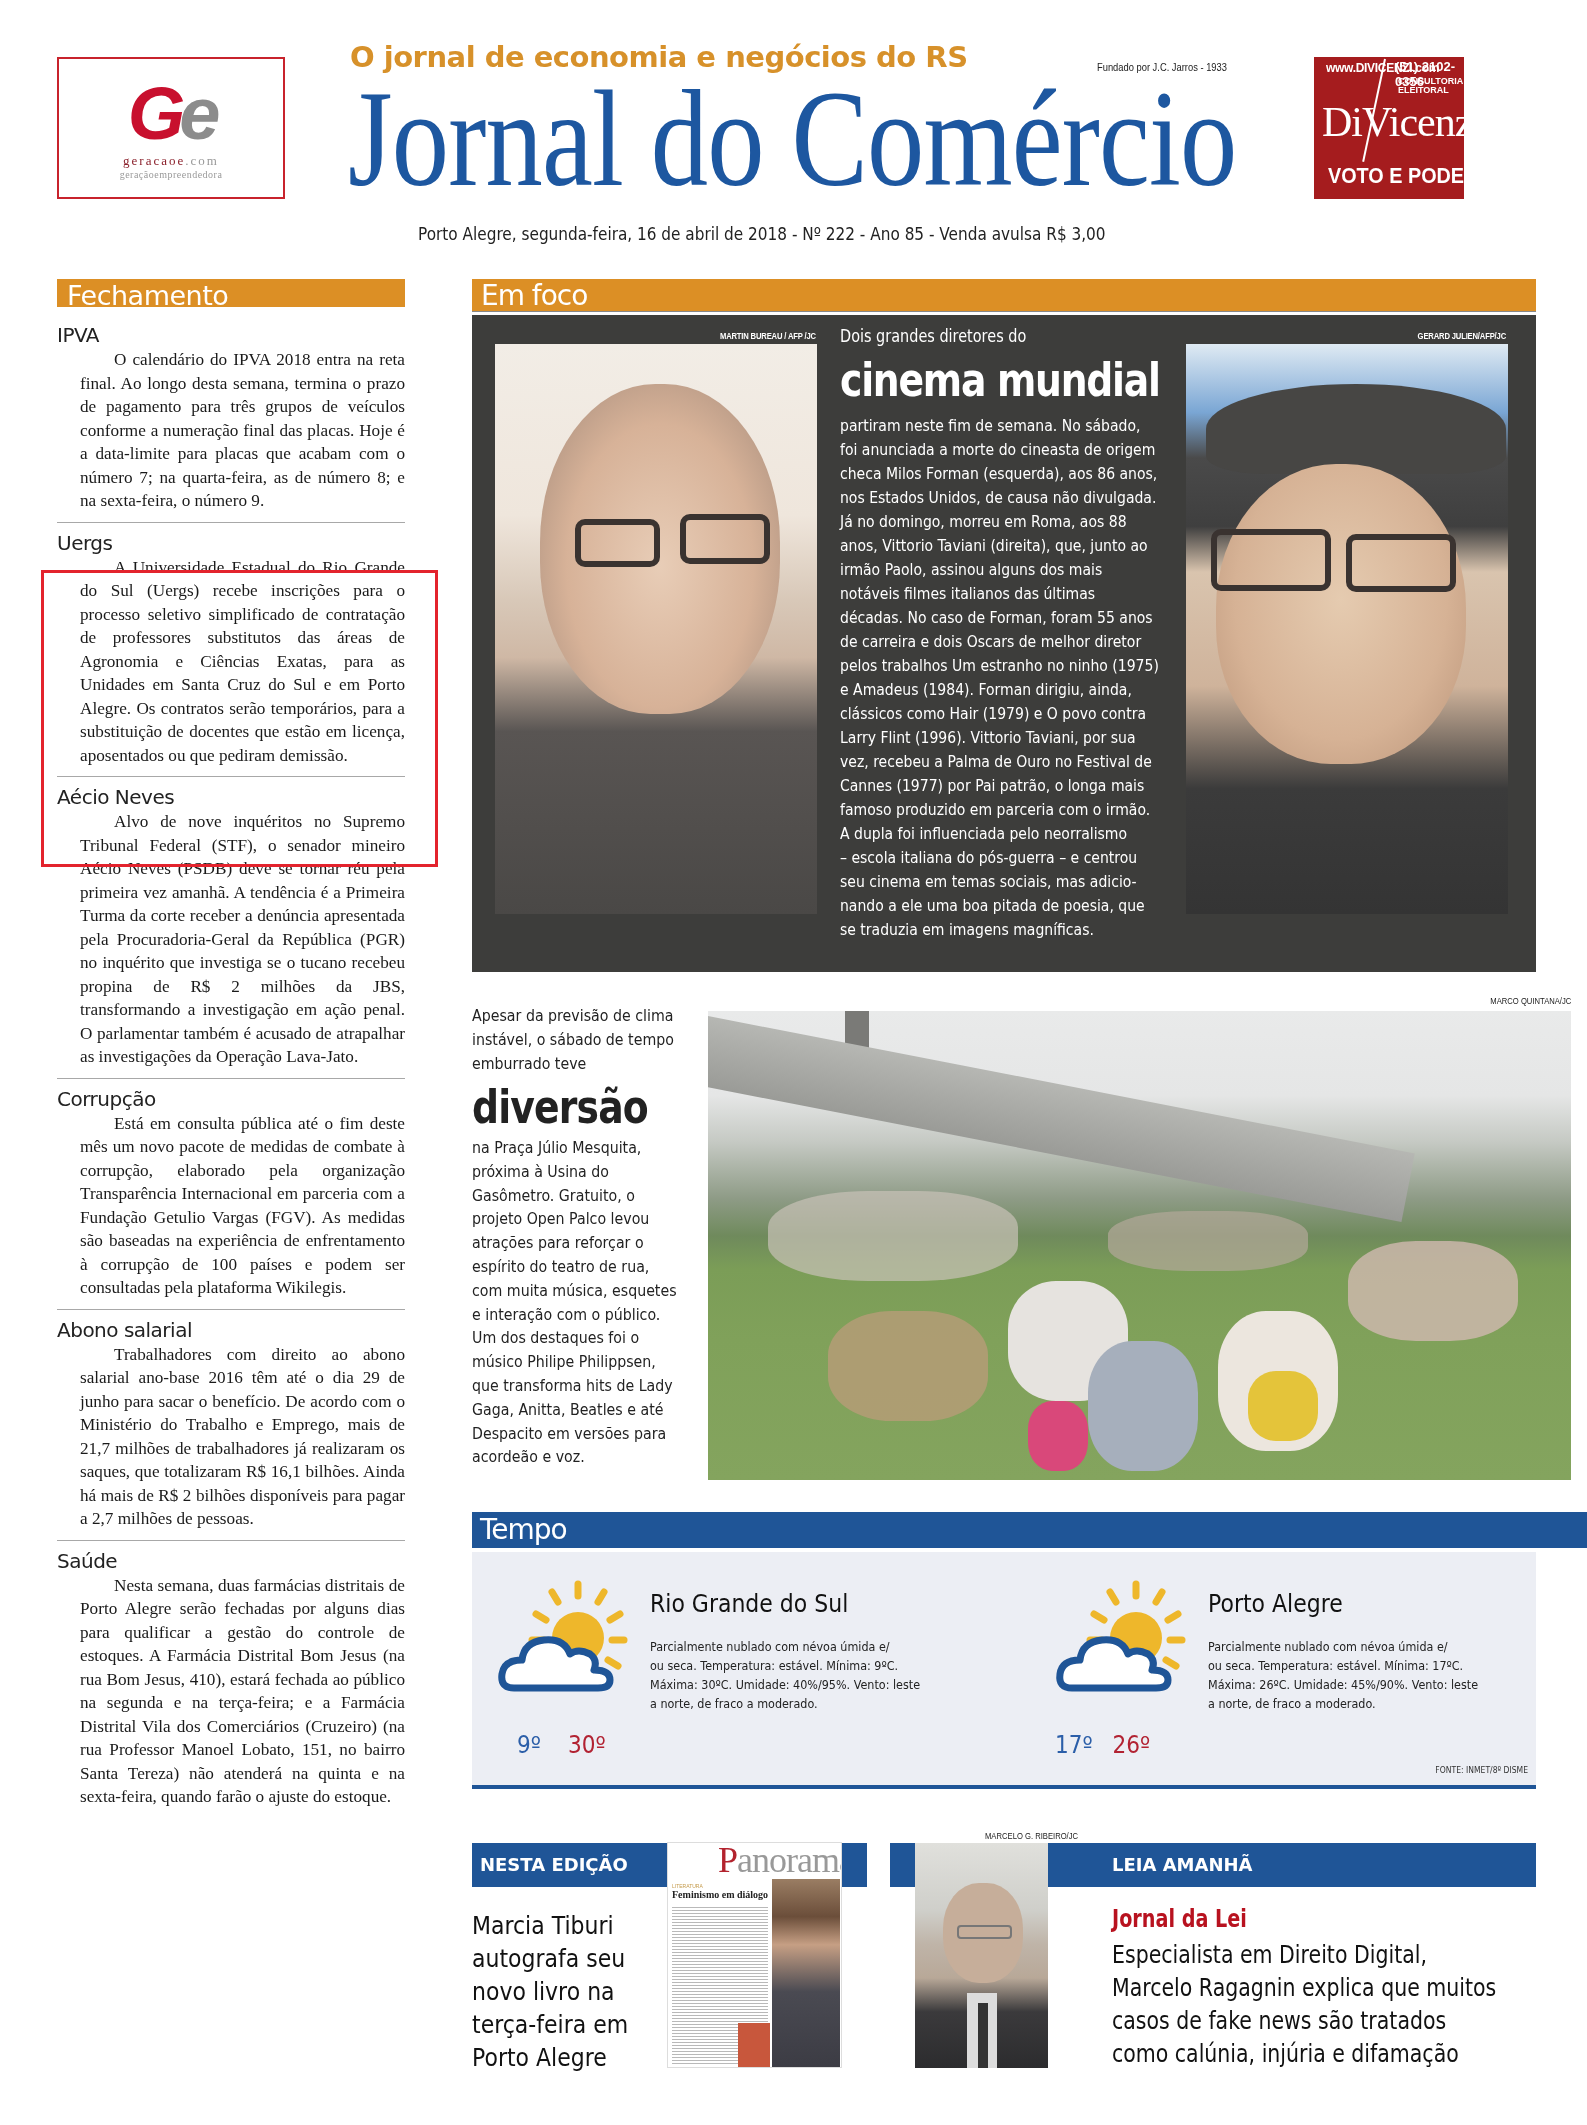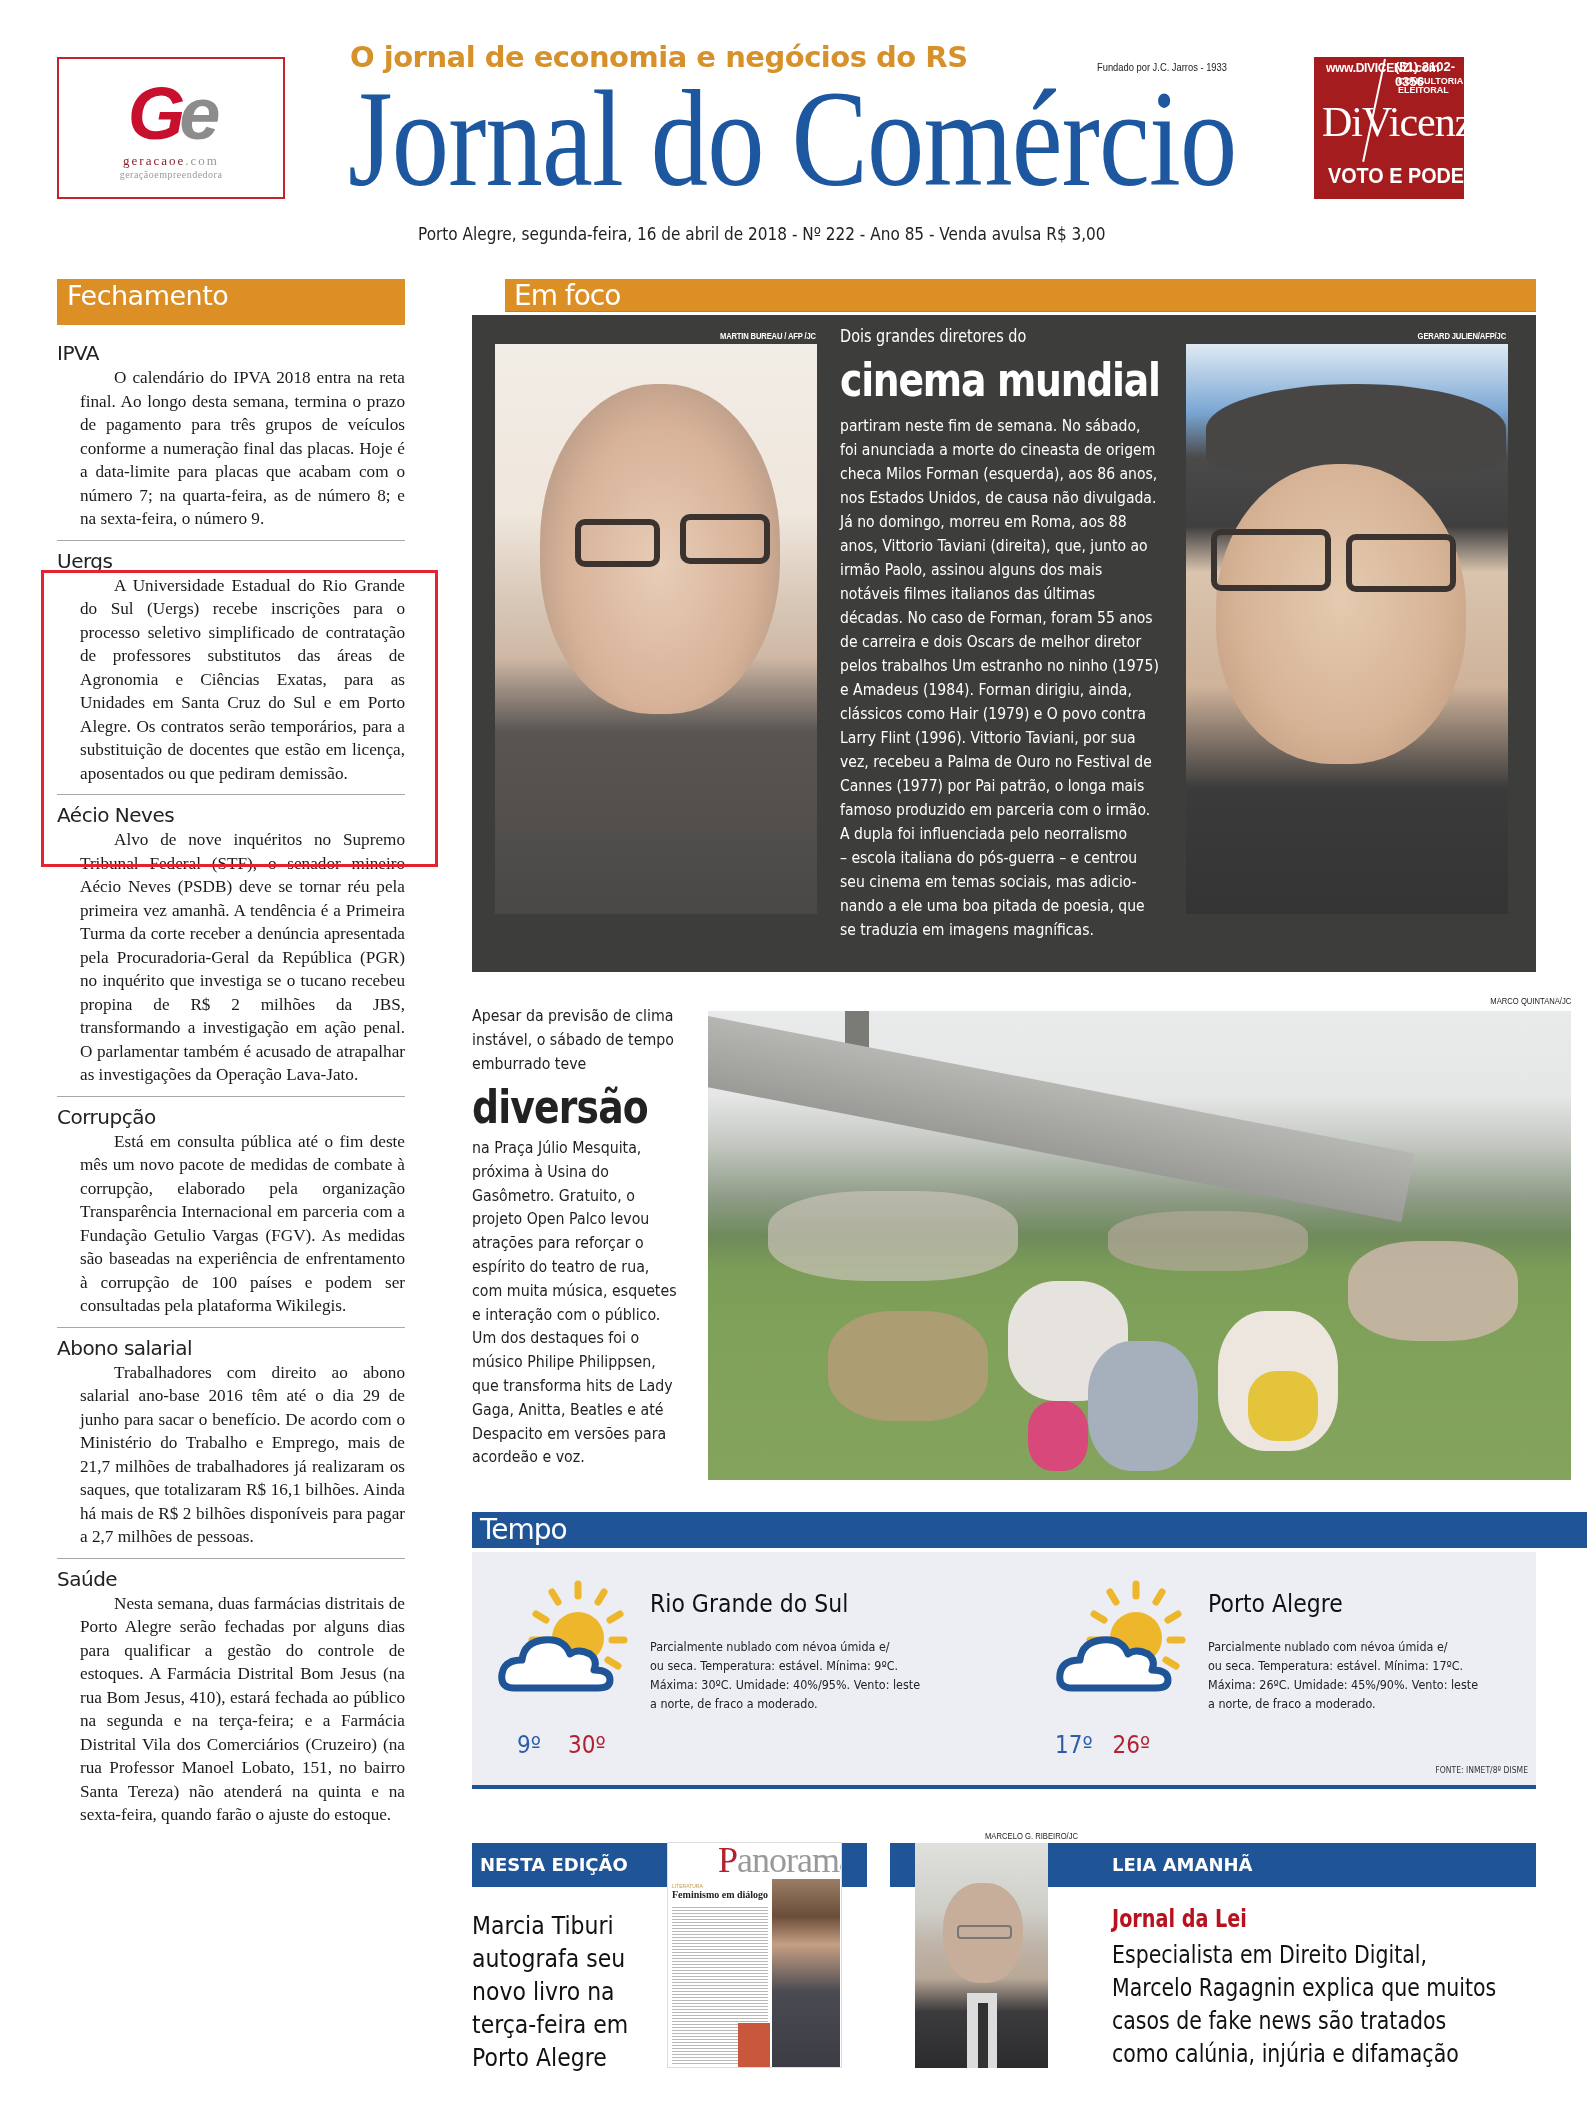--- a/index.html
+++ b/index.html
@@ -23,30 +23,30 @@
   .ad-box { position: absolute; left: 1314px; top: 57px; width: 150px; height: 142px; background: #a51c1e; color: #fff; font-family: "Liberation Sans", sans-serif; }
   .ad-url { position: absolute; left: 12px; top: 4px; font-size: 12px; font-weight: bold; letter-spacing: -0.3px; }
   .ad-phone { position: absolute; left: 81px; top: 2px; font-size: 13px; font-weight: bold; }
   .ad-cons { position: absolute; left: 84px; top: 20px; font-size: 9px; font-weight: bold; line-height: 9px; }
   .ad-slash { position: absolute; left: 70px; top: 2px; width: 1.5px; height: 105px; background: #fff; transform: rotate(12deg); transform-origin: top; }
   .ad-name { position: absolute; left: 8px; top: 44px; font-family: "Liberation Serif", serif; font-size: 42px; line-height: 1; letter-spacing: -1px; }
   .ad-slogan { position: absolute; left: 14px; top: 106px; font-size: 22px; font-weight: bold; letter-spacing: 0px; transform: scaleX(0.9); transform-origin: left top; white-space: nowrap; }
 
   
   .left-col { position: absolute; left: 57px; top: 279px; width: 348px; }
-  .section-bar-orange { height: 46px; background: #dc8f25; color: #fff; font-family: "DejaVu Sans", sans-serif; font-size: 27px; line-height: 34px; padding-left: 10px; letter-spacing: -0.5px; }
+  .section-bar-orange { height: 28px; background: #dc8f25; color: #fff; font-family: "DejaVu Sans", sans-serif; font-size: 27px; line-height: 34px; padding-left: 10px; letter-spacing: -0.5px; }
   .brief { position: relative; padding-bottom: 9px; border-bottom: 1.5px solid #a8a8a8; margin-bottom: 7px; }
   .brief:last-child { border-bottom: none; }
   .brief-head { font-family: "DejaVu Sans", sans-serif; font-size: 20px; line-height: 26px; color: #222; letter-spacing: -0.5px; margin-left: 0; }
   .brief-body { font-family: "Liberation Serif", serif; font-size: 17.2px; line-height: 23.5px; text-align: justify; margin-left: 23px; text-indent: 34px; color: #1a1a1a; hyphens: manual; }
   .highlight-box { position: absolute; left: 41px; top: 570px; width: 397px; height: 297px; border: 3px solid #e3232d; pointer-events: none; }
 
   
   .emfoco { position: absolute; left: 472px; top: 279px; width: 1064px; height: 693px; }
-  .emfoco-bar { height: 33px; background: #dc8f25; color: #fff; font-family: "DejaVu Sans", sans-serif; font-size: 28px; line-height: 33px; padding-left: 9px; letter-spacing: -1px; border-bottom: 1px solid #888; margin-left: 33px; }
+  .emfoco-bar { height: 33px; background: #dc8f25; color: #fff; font-family: "DejaVu Sans", sans-serif; font-size: 28px; line-height: 33px; padding-left: 9px; letter-spacing: -1px; border-bottom: 1px solid #888; }
   .emfoco-body { position: absolute; top: 36px; left: 0; width: 1064px; height: 657px; background: #3d3d3b; }
   .credit-light { position: absolute; font-size: 9px; font-weight: bold; color: #fff; font-family: "Liberation Sans", sans-serif; letter-spacing: -0.2px; transform: scaleX(0.85); transform-origin: right top; white-space: nowrap; }
   .photo { position: absolute; overflow: hidden; }
   .photo-forman { left: 23px; top: 29px; width: 322px; height: 570px; background: linear-gradient(180deg, #f2ede6 0%, #efe6dc 30%, #d8c8b8 45%, #cfb8a5 55%, #595553 68%, #4a4846 100%); }
   .photo-taviani { left: 714px; top: 29px; width: 322px; height: 570px; background: linear-gradient(180deg, #dfeaf3 0%, #7aa6d4 12%, #4a4a4a 20%, #3f3f3f 32%, #d9c4ae 40%, #cfb39b 60%, #3b3b3b 78%, #343434 100%); }
   .face { position: absolute; border-radius: 48% 48% 46% 46%; }
   .glasses { position: absolute; border: 6px solid #3a3330; border-radius: 10px; }
   .emfoco-text { position: absolute; left: 368px; top: 0; width: 330px; color: #fff; font-family: "DejaVu Sans", sans-serif; }
   .kicker { position: absolute; left: 0; top: 11px; font-size: 17px; transform: scaleX(0.85); transform-origin: left top; white-space: nowrap; }
   .headline-big { position: absolute; left: 0; top: 38px; font-size: 46px; font-weight: bold; letter-spacing: -1.5px; transform: scaleX(0.82); transform-origin: left top; white-space: nowrap; }

